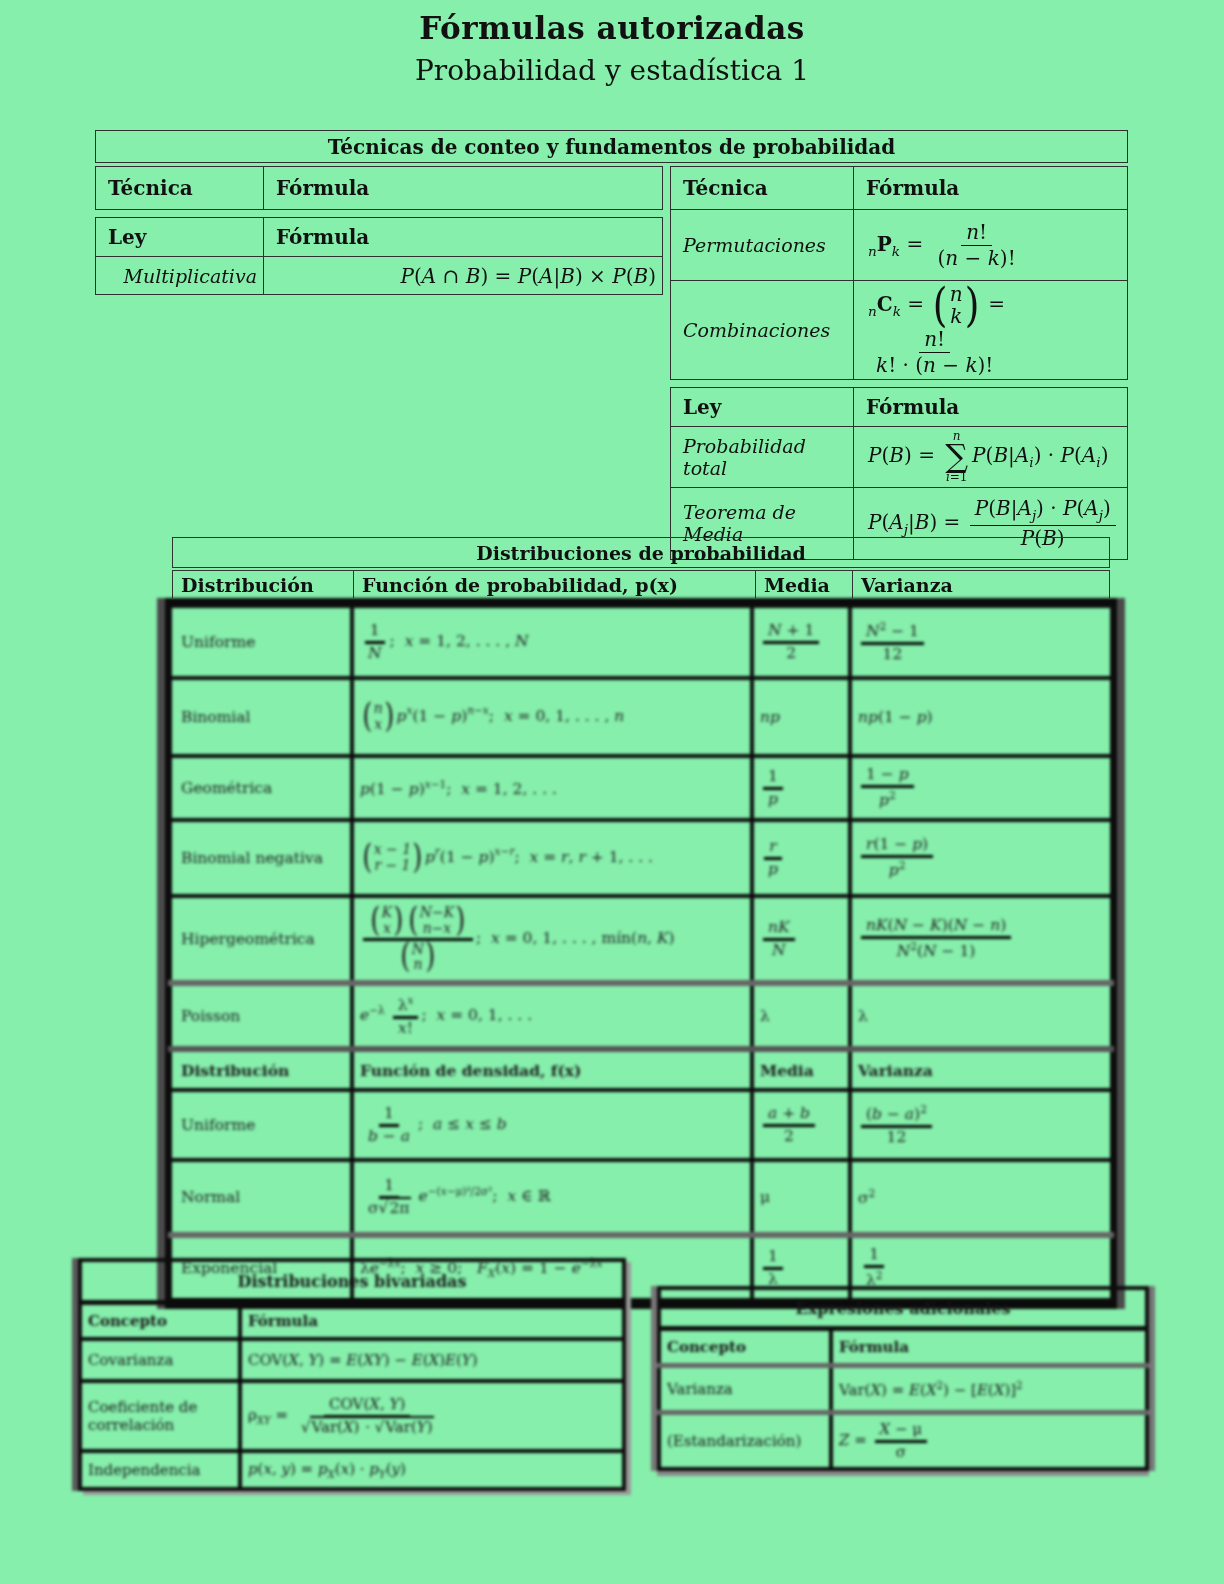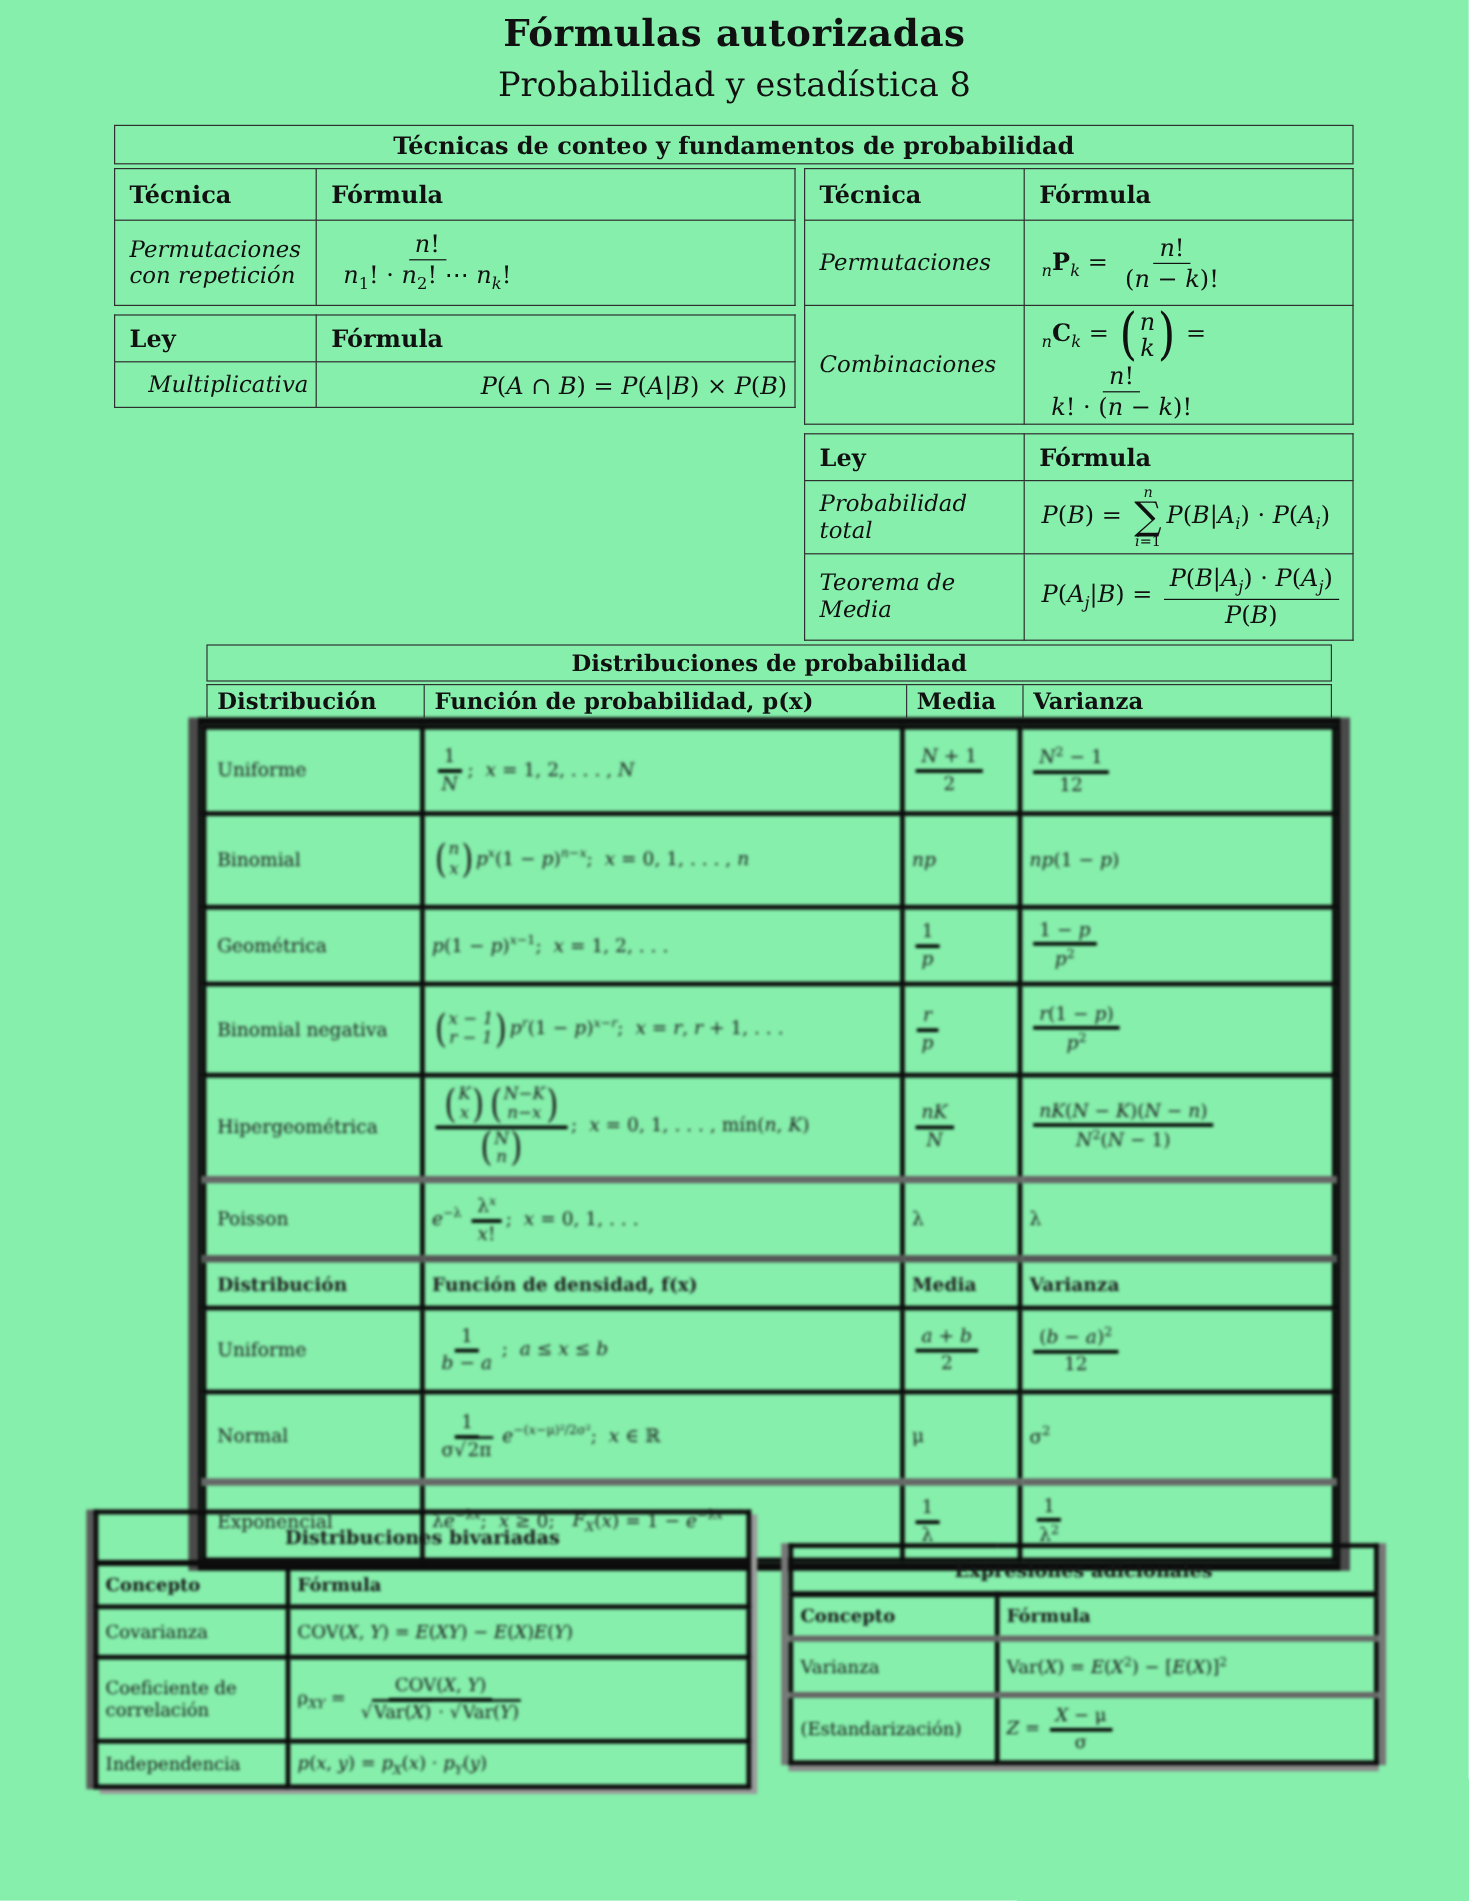--- a/index.html
+++ b/index.html
@@ -17,21 +17,21 @@
   .bo .o{font-size:1.6em;line-height:0.9;}
   .bi{display:inline-flex;align-items:center;vertical-align:middle;margin:0 1px;}
   .bi .br{font-size:2.35em;font-weight:400;line-height:0.78;transform:scaleX(0.8);}
   .bi .bc{display:inline-block;text-align:center;line-height:1.12;font-style:italic;}
   .sq{white-space:nowrap;}
   .sq .sv{border-top:1.3px solid currentColor;padding:0 1px;}
   sup,sub{font-size:68%;}
   i{font-style:italic;}
 
   
-  .t1{position:absolute;left:95px;top:104px;width:1033px;}
+  .t1{position:absolute;left:95px;top:130px;width:1033px;}
   .t1-title{border:1.5px solid #2f2f2f;text-align:center;font-weight:bold;font-size:20px;padding:4px 0 3px;}
   .t1-grid{display:flex;gap:7px;margin-top:3px;}
   .gt{border-collapse:collapse;table-layout:fixed;}
   .gt td{border:1.5px solid #2f2f2f;vertical-align:middle;padding:2px 6px 2px 12px;}
   .gt .hd{font-weight:bold;font-size:20px;font-style:normal;}
   .gt .nm{font-style:italic;font-size:19px;}
   .gt .f{font-size:20px;padding-left:14px;}
   .tblL{width:568px;} .tblR{width:458px;}
   .t1 .stack{display:flex;flex-direction:column;gap:7px;} .h38 td{height:38px;} .h66 td{height:66px;}
   .h34 td{height:34px;} .h56 td{height:56px;} .h33 td{height:33px;text-align:right;} .h67 td{height:67px;}
@@ -66,43 +66,36 @@
   .t4 tr.gsep td{border-top:5px solid #666;}
   .sh34 td{height:34px;} .sh28 td{height:28px;} .sh62 td{height:62px;} .sh30 td{height:30px;}
   .sh38 td{height:38px;} .sh48 td{height:48px;} .sh32 td{height:32px;}
 </style>
 </head>
 <body>
 
 <div class="page">
 
   <div class="doc-title">Fórmulas autorizadas</div>
-  <div class="doc-subtitle">Probabilidad y estadística 8</div>
+  <div class="doc-subtitle">Probabilidad y estadística 1</div>
 
   <div class="t1">
     <div class="t1-title">Técnicas de conteo y fundamentos de probabilidad</div>
     <div class="t1-grid">
 
       <div class="stack">
         <table class="gt tblL">
           <colgroup>
               <col style="width:168px">
               <col>
             </colgroup>
           <tbody>
               <tr class="h38">
             <td class="hd">Técnica</td>
             <td class="hd">Fórmula</td>
-          </tr>
-          <tr class="h66">
-            <td class="nm">Permutaciones con repetición</td>
-            <td class="f"><span class="fr">
-                    <span class="n"><i>n</i>!</span>
-                    <span class="d"><i>n</i><sub>1</sub>! · <i>n</i><sub>2</sub>! ⋯ <i>n<sub>k</sub></i>!</span>
-                  </span></td>
           </tr>
         </tbody>
           </table>
         <table class="gt tblL">
           <colgroup>
               <col style="width:168px">
               <col>
             </colgroup>
           <tbody>
               <tr class="h34">

